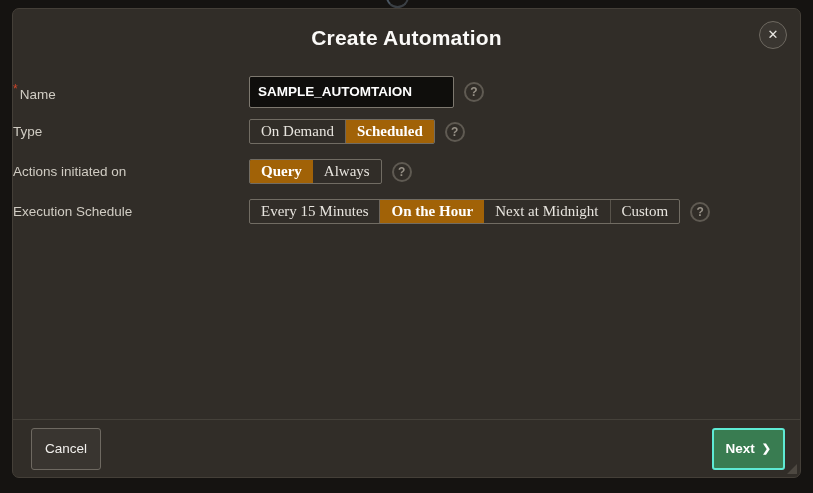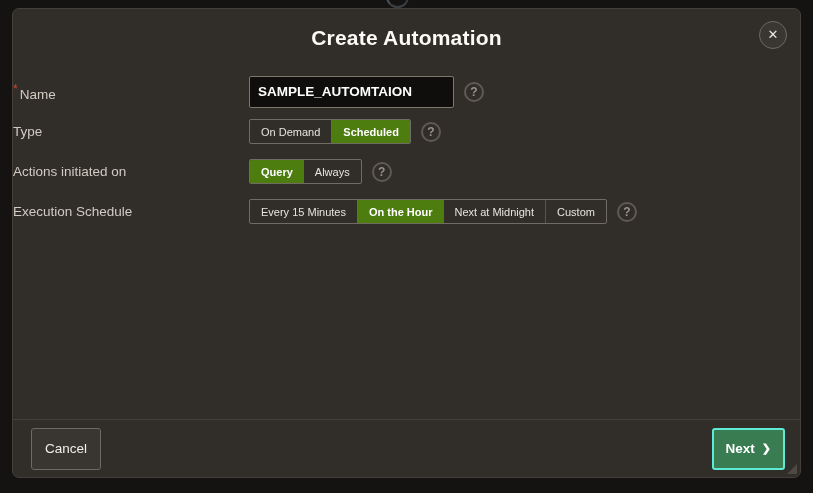--- a/index.html
+++ b/index.html
@@ -103,30 +103,31 @@
     display: inline-flex;
     border: 1px solid #716c63;
     border-radius: 2px;
     overflow: hidden;
     height: 25px;
   }
   .segment {
     display: flex;
     align-items: center;
     padding: 0 11px;
-    font-size: 11px;
+    font-size: 15px;
     color: #e7e4de;
     background: transparent;
     cursor: pointer;
     white-space: nowrap;
     border-left: 1px solid #58534b;
+    font-family: Liberation Serif, serif;
   }
   .segment:first-child { border-left: none; }
   .segment.selected {
-    background: #4d7c0f;
+    background: #a16207;
     color: #ffffff;
     font-weight: 700;
     border-left-color: #6b655d;
   }
   .segment.selected + .segment { border-left: none; }
 
   .help-icon {
     width: 20px; height: 20px;
     margin-left: 10px;
     border-radius: 50%;

